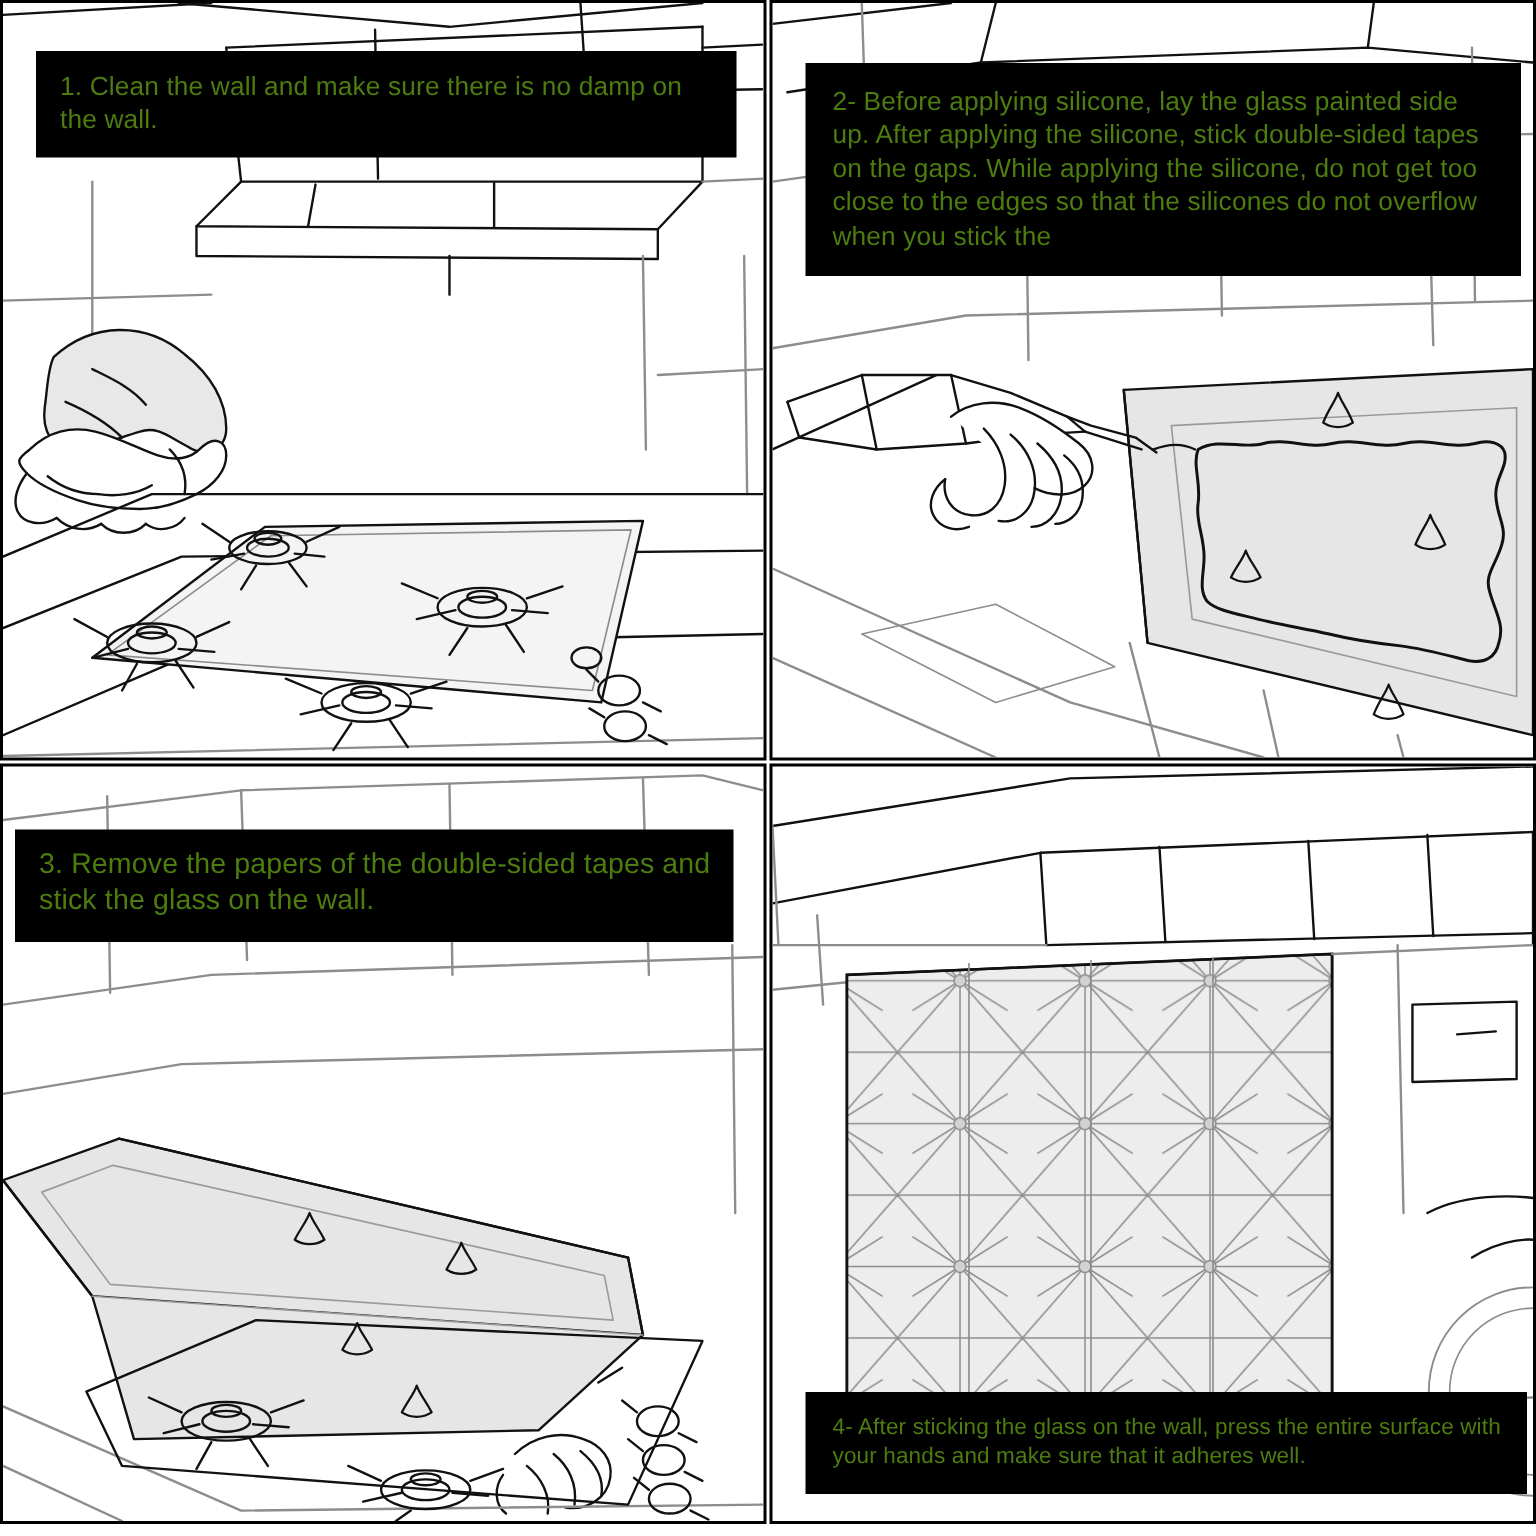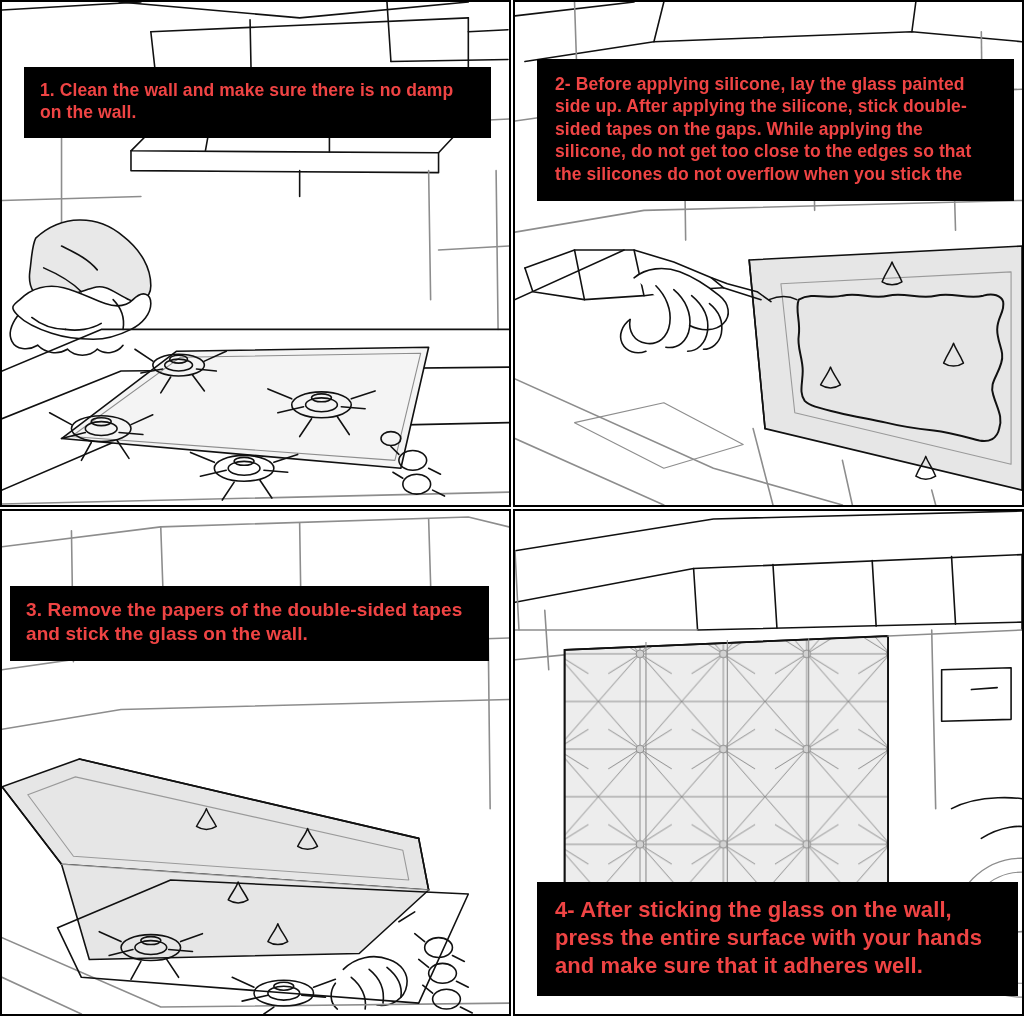--- a/index.html
+++ b/index.html
@@ -2,30 +2,30 @@
 <html><head>
 <meta charset="utf-8">
 <style>
   html,body{margin:0;padding:0;background:#fff;}
   body{width:1024px;height:1024px;font-family:"Liberation Sans",sans-serif;overflow:hidden;}
   .sheet{position:relative;width:1024px;height:1024px;background:#fff;display:grid;
          grid-template-columns:511px 511px;grid-template-rows:507px 507px;gap:2px;padding:0;box-sizing:border-box;}
   .panel{position:relative;overflow:hidden;background:#fff;border:2px solid #000;box-sizing:border-box;}
   .art{position:absolute;inset:0;}
   .art svg{display:block;width:100%;height:100%;}
-  .caption{position:absolute;background:#000;color:#ef4444;font-weight:bold;
-           line-height:1.28;letter-spacing:.1px;box-sizing:border-box;margin-top:33px;}
+  .caption{position:absolute;background:#000;color:#4d7c0f;font-weight:normal;
+           line-height:1.28;letter-spacing:.1px;box-sizing:border-box;}
   
   .cap1{left:22px;top:32px;right:18px;padding:12px 14px 14px 16px;font-size:17.5px;}
   
-  .cap2{left:22px;top:24px;right:8px;padding:14px 16px 16px 18px;font-size:17.5px;}
+  .cap2{left:22px;top:40px;right:8px;padding:14px 16px 16px 18px;font-size:17.5px;}
   
   .cap3{left:8px;top:42px;right:20px;padding:12px 14px 14px 16px;font-size:19px;}
   
-  .cap4{left:22px;bottom:18px;right:4px;padding:14px 16px 16px 18px;font-size:22px;}
+  .cap4{left:22px;bottom:18px;right:4px;padding:14px 16px 16px 18px;font-size:15px;}
 </style>
 </head>
 <body>
 
 <div class="sheet">
 
   <div class="panel">
     <div class="art">
       <svg viewBox="0 0 511 507" preserveAspectRatio="none" aria-hidden="true">
         <g fill="none" stroke="#111" stroke-width="1.6" stroke-linecap="round" stroke-linejoin="round">

